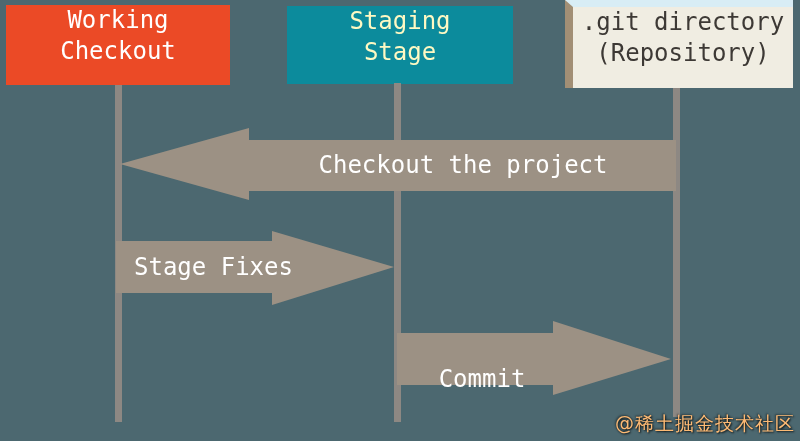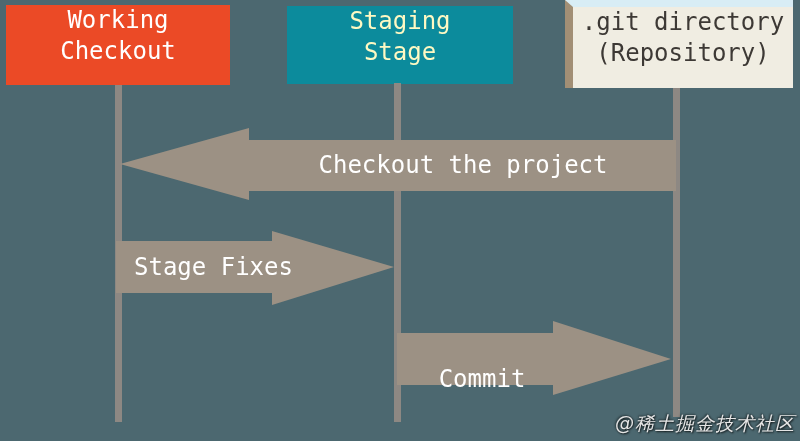--- a/index.html
+++ b/index.html
@@ -72,15 +72,15 @@
   <svg class="arrows-svg" width="800" height="441" viewBox="0 0 800 441">
     <polygon class="arrow-shape" points="120,164 249,128 249,140 676,140 676,191 249,191 249,200" fill="#9C9184"></polygon>
     <polygon class="arrow-shape" points="116,241 272,241 272,231 394,267 272,305 272,293 116,293" fill="#9C9184"></polygon>
     <polygon class="arrow-shape" points="397,333 553,333 553,321 671,359 553,395 553,385 397,385" fill="#9C9184"></polygon>
   </svg>
 
   <div class="arrow-label label-checkout">Checkout the project</div>
   <div class="arrow-label label-stage-fixes">Stage Fixes</div>
   <div class="arrow-label label-commit">Commit</div>
 
-  <div class="watermark" style="color: #e5e5e5; font-style: italic;">@稀土掘金技术社区</div>
+  <div class="watermark" style="color: #fdba74;">@稀土掘金技术社区</div>
 
 </div>
 
 </body></html>

